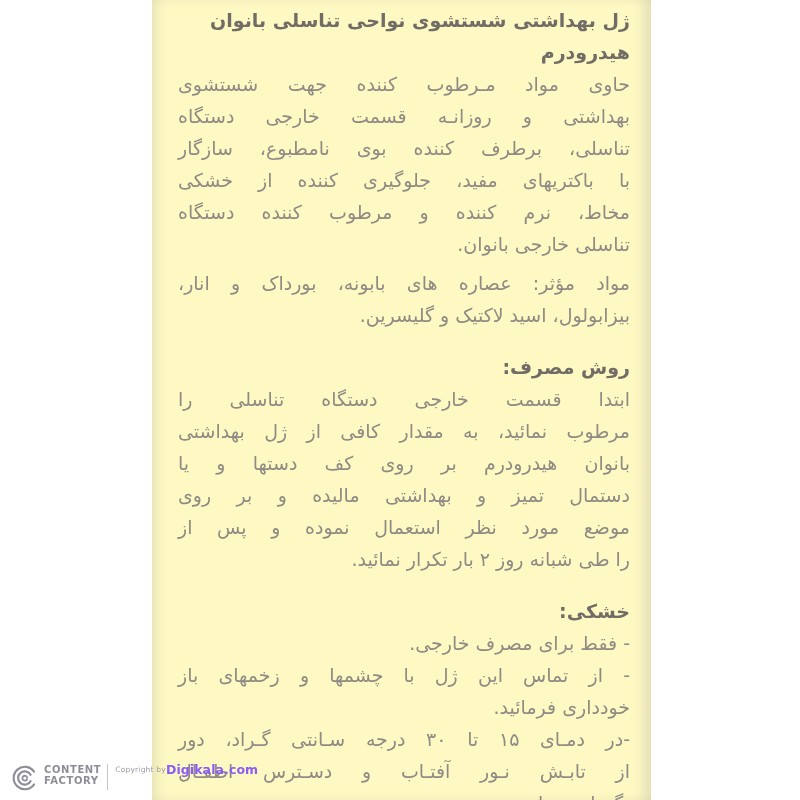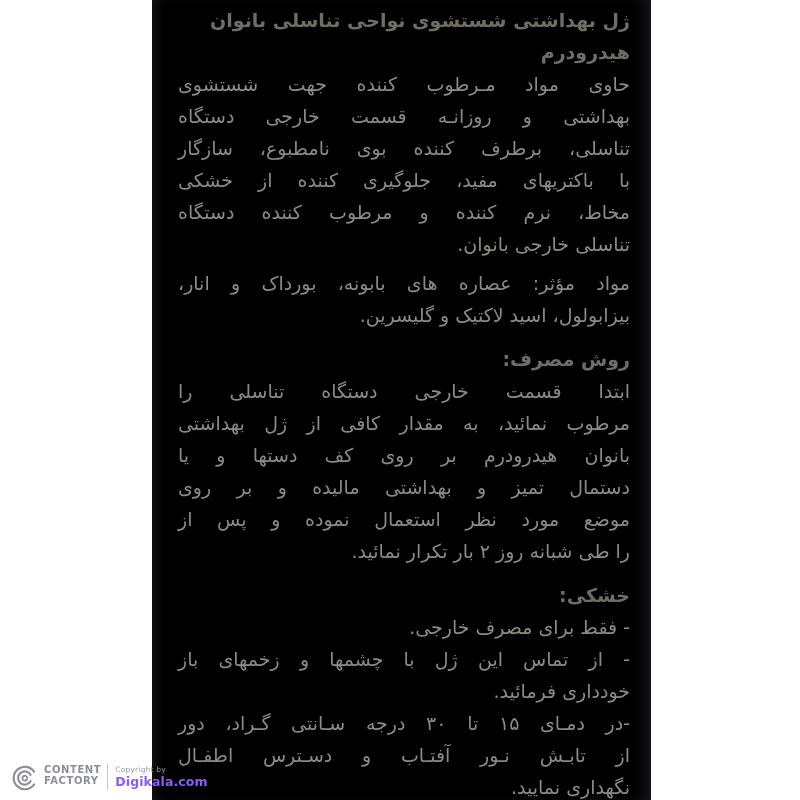--- a/index.html
+++ b/index.html
@@ -17,21 +17,21 @@
     height: 800px;
     background: #ffffff;
   }
   
   .package {
     position: absolute;
     left: 152px;
     top: 0;
     width: 499px;
     height: 800px;
-    background: #000000;
+    background: #fef9c3;
     box-shadow:
       inset 10px 0 12px -6px rgba(120,115,130,0.18),
       inset -12px 0 14px -6px rgba(120,115,130,0.22);
   }
   .label-text {
     position: absolute;
     top: 4px;
     left: 26px;
     right: 21px;
     direction: rtl;
@@ -55,21 +55,21 @@
     text-align: right;
   }
   .label-text .justify {
     text-align: justify;
     text-align-last: justify;
   }
   .label-text .end {
     text-align: right;
   }
   .label-text .gap {
-    margin-top: 12px;
+    margin-top: 20px;
   }
   .label-text .gapsm {
     margin-top: 7px;
   }
 
   
   .watermark {
     position: absolute;
     left: 11px;
     bottom: 8px;
@@ -92,21 +92,21 @@
     color: #8d8d99;
   }
   .wm-divider {
     width: 1px;
     height: 26px;
     background: #c3c3cc;
     margin: 0 7px 0 6px;
   }
   .wm-right {
     display: flex;
-    flex-direction: column;
+    flex-direction: row;
     line-height: 12px;
   }
   .wm-copy {
     font-size: 7.5px;
     color: #9a9aa4;
     letter-spacing: 0.2px;
   }
   .wm-site {
     font-size: 12.5px;
     font-weight: bold;

